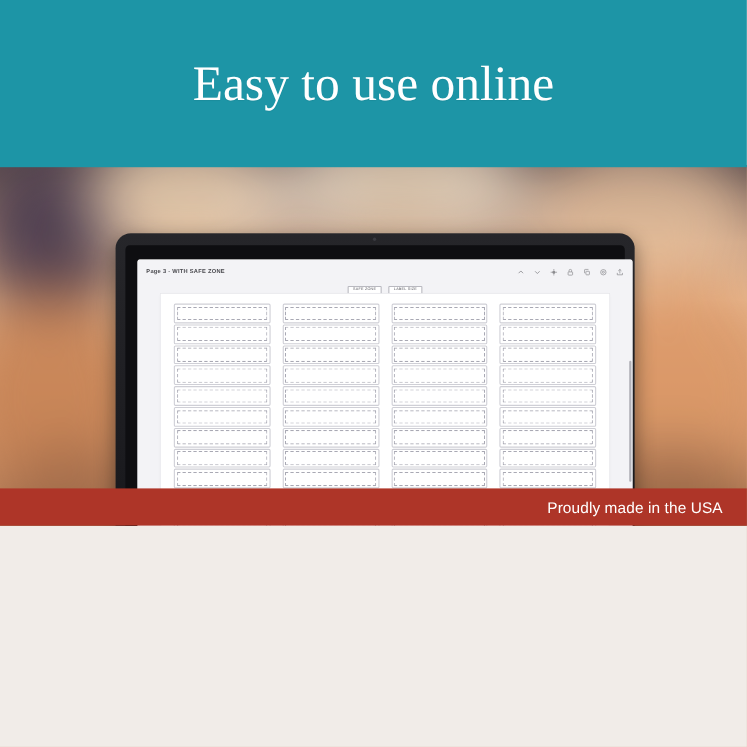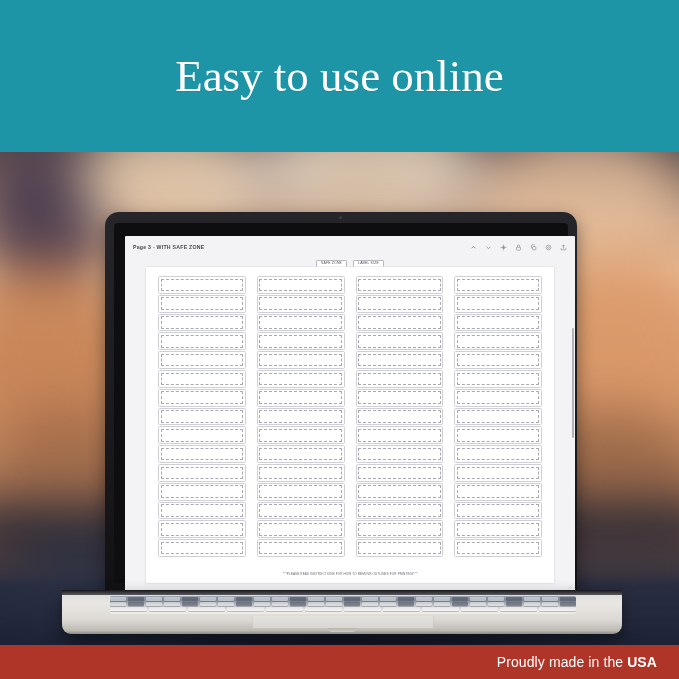--- a/index.html
+++ b/index.html
@@ -1,21 +1,21 @@
 <!DOCTYPE html>
 <html><head>
 <meta charset="utf-8">
 <style>
   html,body{margin:0;padding:0;}
   body{
     width:679px;height:679px;overflow:hidden;
     font-family:"Liberation Sans", sans-serif;
     background:#f1ece8;
   }
-  .stage{position:relative;width:679px;height:679px;overflow:hidden;}
+  .stage{position:relative;width:679px;height:478px;overflow:hidden;}
 
   
   .top-banner{
     position:absolute;left:0;top:0;width:679px;height:152px;
     background:#1d95a6;
     display:flex;align-items:center;justify-content:center;
     flex-direction:column;
     z-index:40;
   }
   .headline{
@@ -204,21 +204,21 @@
   .bottom-banner{
     position:absolute;left:0;bottom:0;width:679px;height:34px;
     background:#ae3528;
     display:flex;align-items:center;justify-content:flex-end;
     padding-right:22px;box-sizing:border-box;
     z-index:40;
   }
   .made-text{
     color:#ffffff;font-size:14px;letter-spacing:.1px;white-space:nowrap;
   }
-  .made-text .usa{font-weight:bold;}
+  .made-text .usa{font-weight:normal;}
 </style>
 </head>
 <body>
 
 <div class="stage">
 
   <div class="photo">
     <div class="bg-layer bg-base"></div>
     <div class="bg-layer bg-blobs">
       <div class="blob b1"></div>

